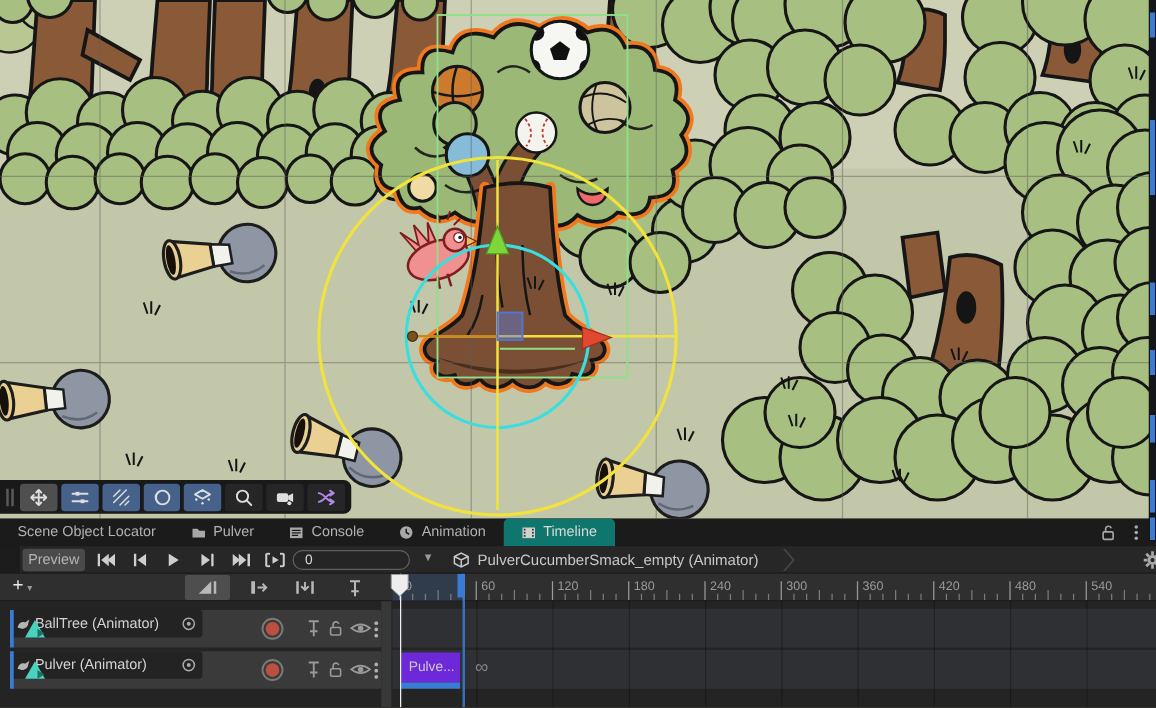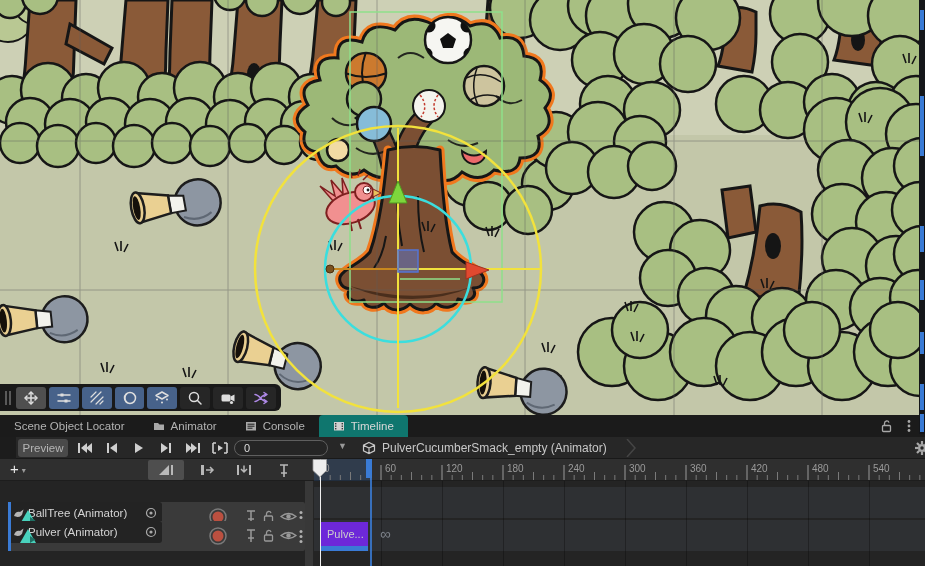--- a/index.html
+++ b/index.html
@@ -430,28 +430,35 @@
   </div>
 
   <div class="abs" id="tabbar">
     <div class="tab">
       <span>Scene Object Locator</span>
     </div>
     <div class="tab">
       <svg width="12" height="12">
           <path d="M1,3 h4 l1.5,1.5 H11 V10 H1 Z" fill="#a8a8a8"></path>
         </svg>
-      <span>Animator</span>
+      <span>Pulver</span>
     </div>
     <div class="tab">
       <svg width="12" height="12">
           <rect x="1" y="2" width="10" height="8.5" fill="#a8a8a8"></rect>
           <path d="M2.5,4.2 h7 M2.5,6.2 h7 M2.5,8.2 h5" stroke="#1b1b1b" stroke-width="1"></path>
         </svg>
       <span>Console</span>
+    </div>
+    <div class="tab">
+      <svg width="12" height="12">
+          <circle cx="6" cy="6" r="5" fill="#a8a8a8"></circle>
+          <path d="M6,3 V6 L8.3,7.4" stroke="#1b1b1b" stroke-width="1.2" fill="none"></path>
+        </svg>
+      <span>Animation</span>
     </div>
     <div class="tab active">
       <svg width="12" height="12">
           <rect x="1" y="2" width="10" height="8.5" fill="#d0d0d0"></rect>
           <rect x="2" y="3" width="1.4" height="1.4" fill="#3a3a3a"></rect>
           <rect x="2" y="5.5" width="1.4" height="1.4" fill="#3a3a3a"></rect>
           <rect x="2" y="8" width="1.4" height="1.4" fill="#3a3a3a"></rect>
           <rect x="8.6" y="3" width="1.4" height="1.4" fill="#3a3a3a"></rect>
           <rect x="8.6" y="5.5" width="1.4" height="1.4" fill="#3a3a3a"></rect>
           <rect x="8.6" y="8" width="1.4" height="1.4" fill="#3a3a3a"></rect>
@@ -657,21 +664,21 @@
         <div class="vline" style="left: 503px;"></div>
         <div class="vline" style="left: 564px;"></div>
         <div class="vline" style="left: 625px;"></div>
         <div class="vline" style="left: 686px;"></div>
         <div class="vline" style="left: 747px;"></div>
         <div class="vline" style="left: 808px;"></div>
         <div class="vline" style="left: 869px;"></div>
       </div>
     <div class="abs" id="gutter"></div>
 
-    <div class="abs thead" style="top:21px">
+    <div class="abs thead" style="top:7px">
       <div class="abs tedge"></div>
       <svg class="abs" style="left:10px;top:6px" width="20" height="18">
         <polygon points="2,16 10,2 18,16" fill="var(--track-teal)"></polygon>
           <polygon points="12,9 17.5,12.5 12,16" fill="#1f6f63"></polygon>
       </svg>
       <div class="objfield">
         <svg width="11" height="12">
             <path d="M1,9 C2,5 5,4 7,5 L10.5,2.5 L9.5,6 C9.5,8 7.5,10 4.5,10 Z" fill="#b5b5b5"></path>
           </svg>
         <span class="lbl">BallTree (Animator)</span>

